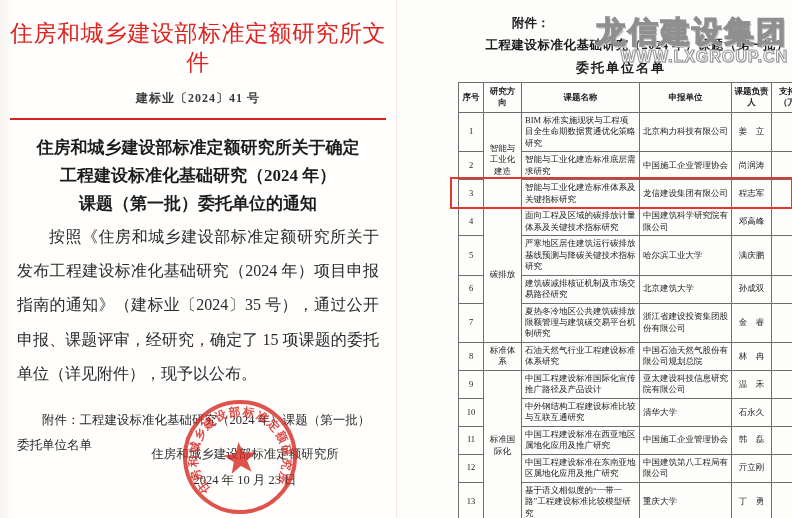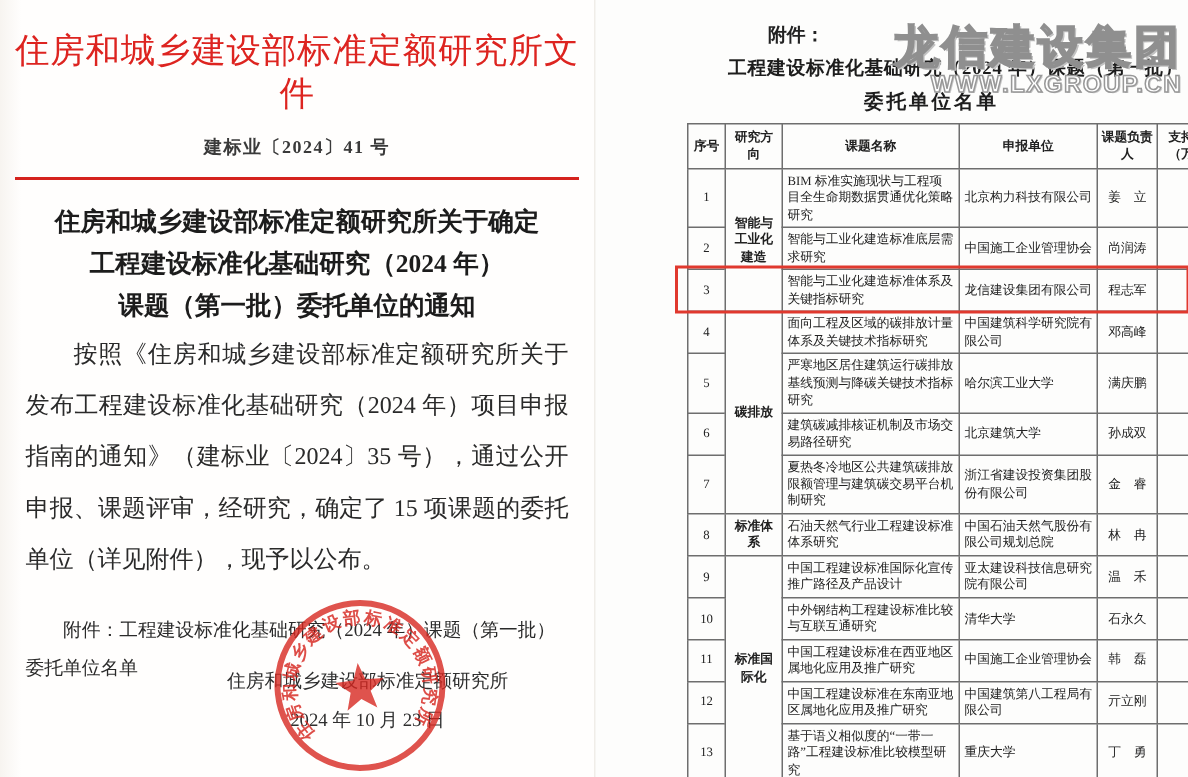--- a/index.html
+++ b/index.html
@@ -43,21 +43,21 @@
     -webkit-text-stroke:1px #989898;text-shadow:1px 1px 0 #c9c9c9;}
 
   .table-wrap{position:absolute;left:61px;top:82px;width:332px;z-index:2;}
   table{border-collapse:collapse;width:100%;table-layout:fixed;
     font-size:8.5px;color:#222;}
   th,td{border:1px solid #6e6e6e;padding:2px 3px;vertical-align:middle;
     word-break:break-all;line-height:1.35;}
   thead th{text-align:center;font-weight:bold;padding:3px 2px;}
   td{text-align:center;}
   td.topic,td.org{text-align:left;}
-  td.dir{text-align:center;font-weight:bold;}
+  td.dir{text-align:center;}
   .hl-overlay{position:absolute;left:-8px;right:-3px;border:2px solid #e0392e;
     pointer-events:none;z-index:4;}
 </style>
 </head>
 <body>
 
 <div class="page page-left">
   <div class="doc-header">住房和城乡建设部标准定额研究所文件</div>
   <div class="doc-number">建标业〔2024〕41 号</div>
   <hr class="red-rule">

